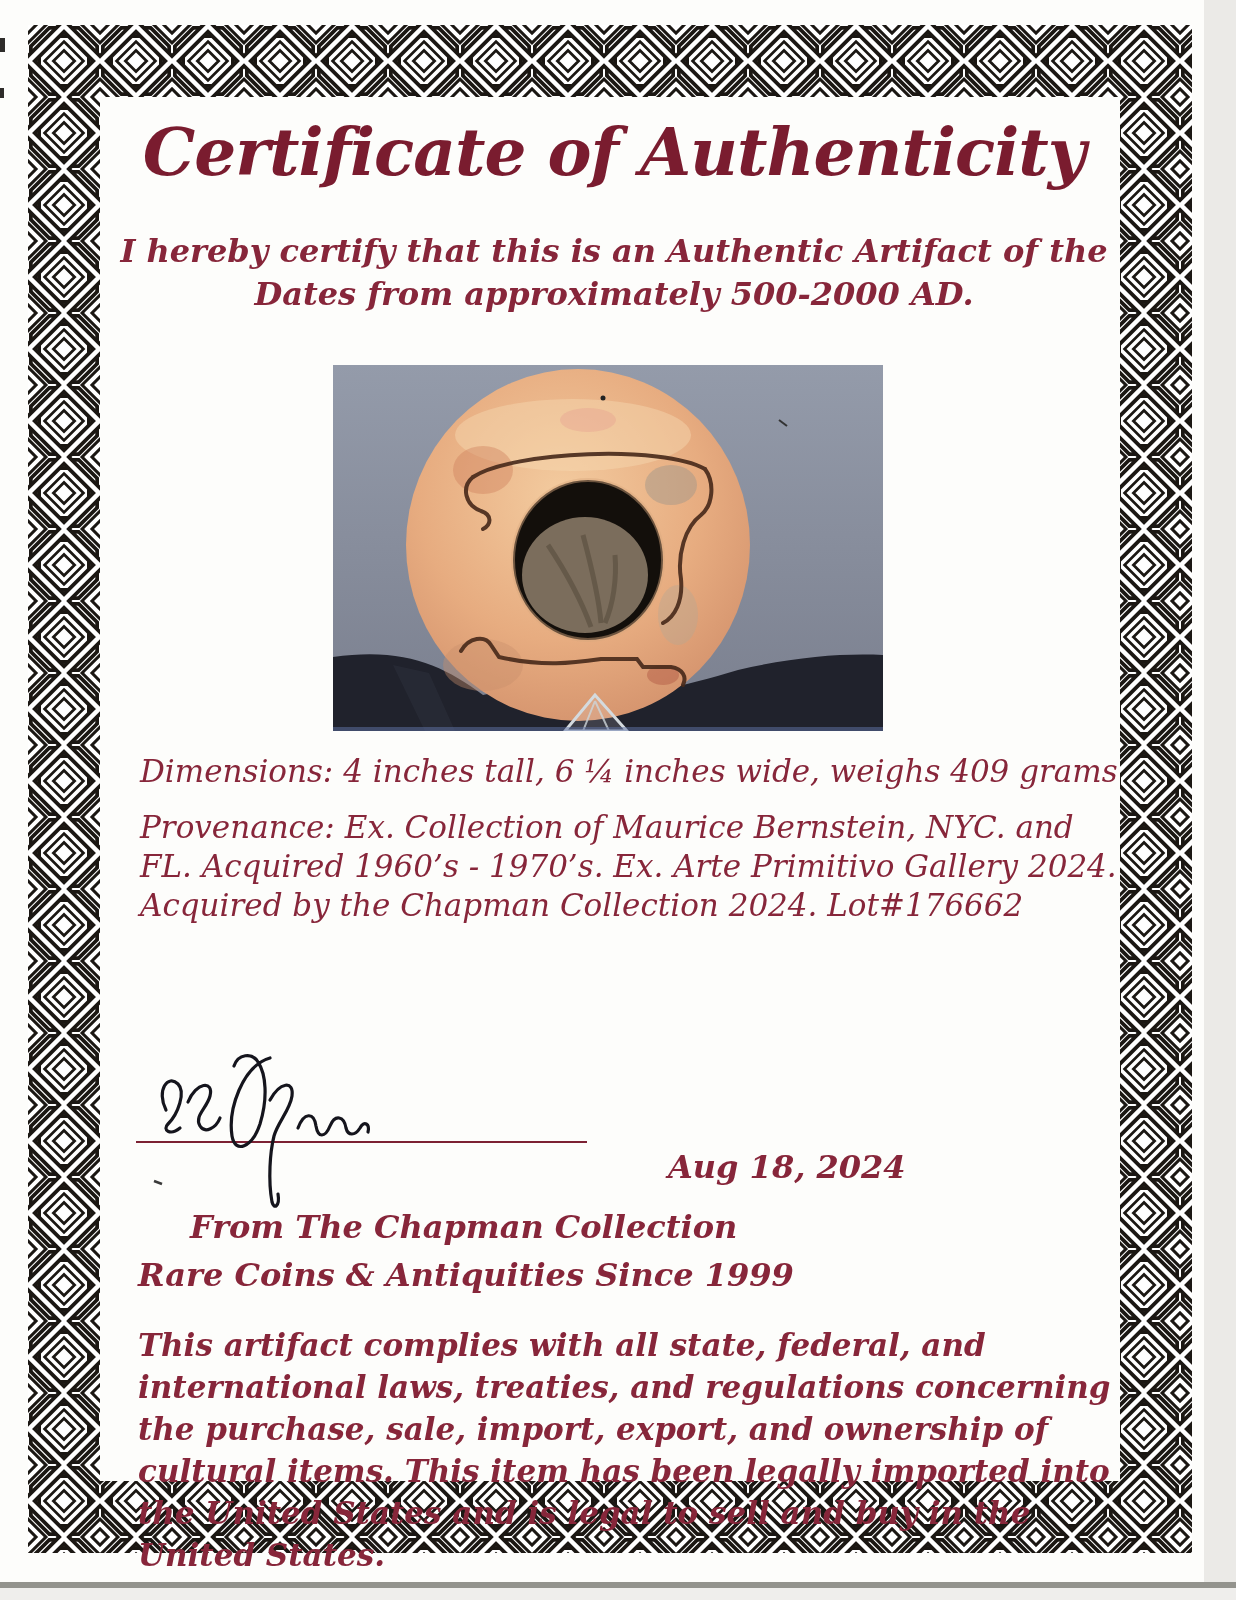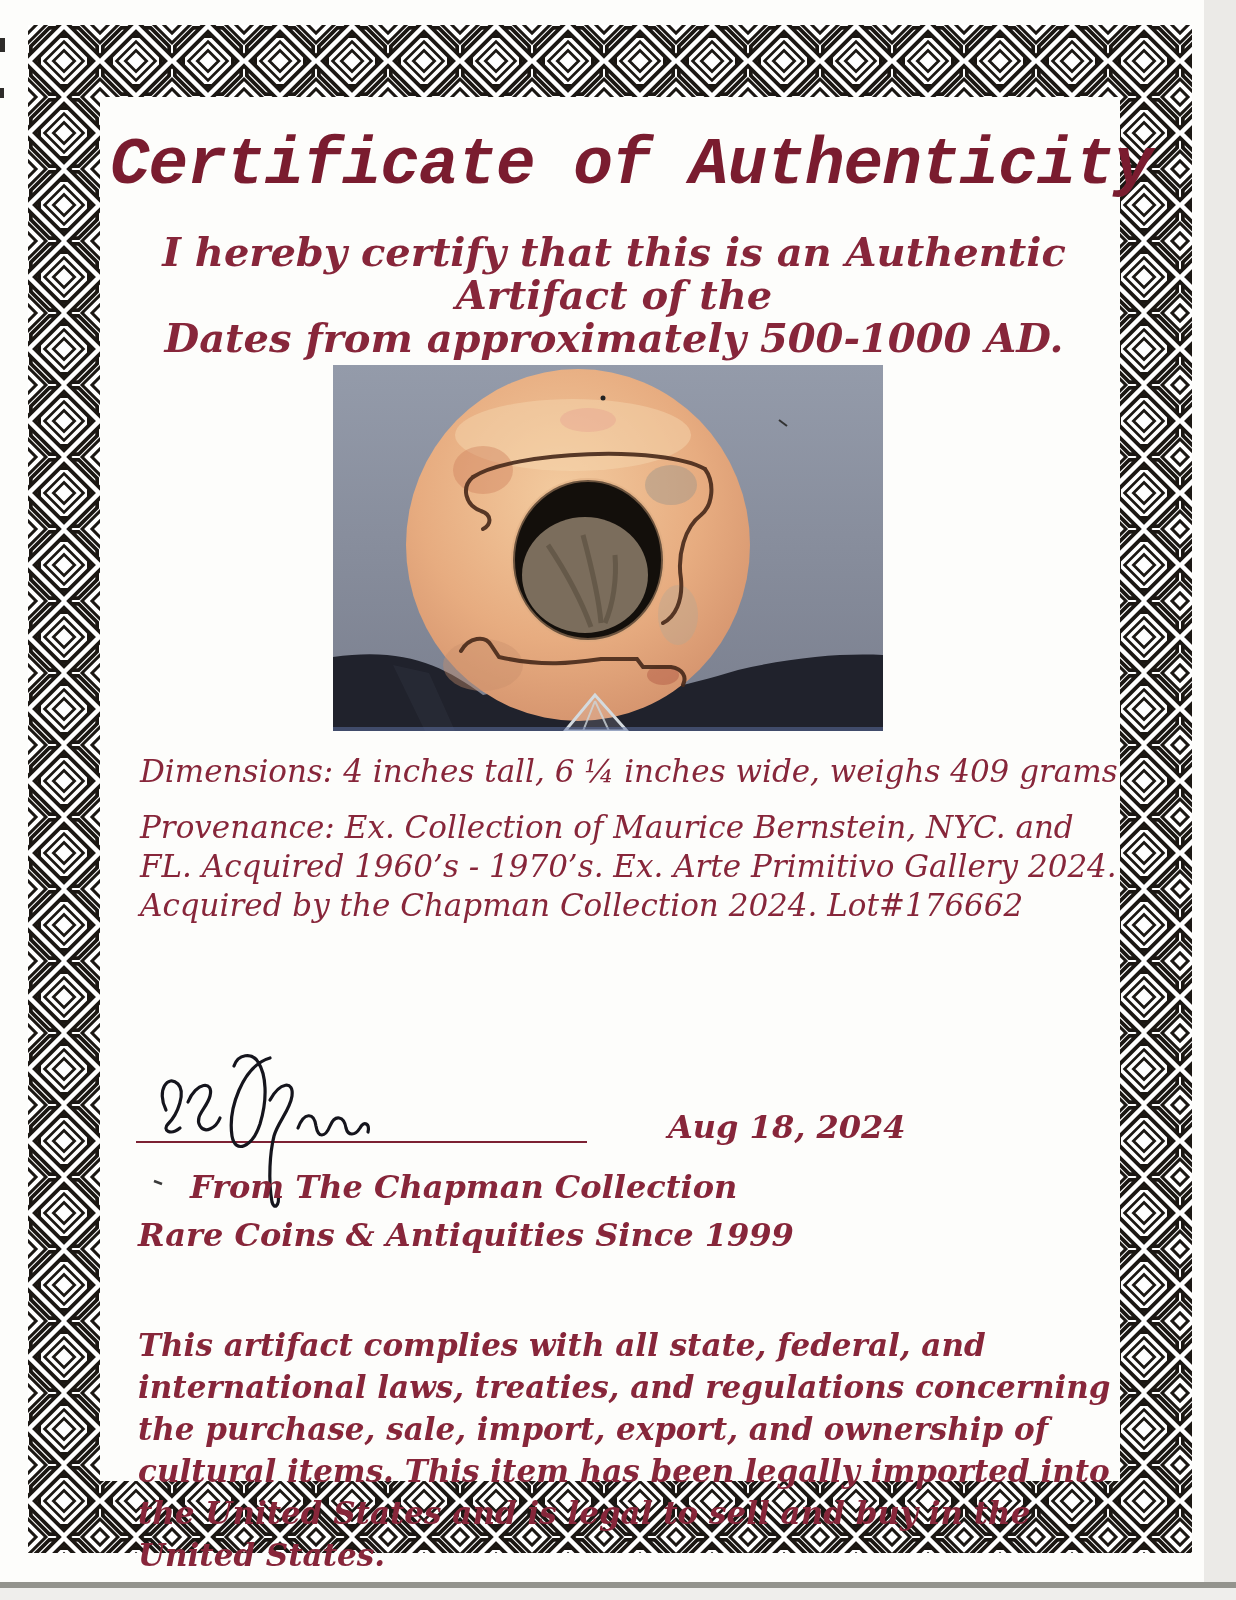--- a/index.html
+++ b/index.html
@@ -6,46 +6,46 @@
   .page{
     position:relative;
     width:1236px;height:1600px;
     background:#fdfdfb;
     overflow:hidden;
     font-family:"DejaVu Serif","Liberation Serif",serif;
   }
   .abs{position:absolute;}
   svg{display:block;}
   .title{
-    left:110px;right:118px;top:128px;
+    left:110px;right:118px;top:113px;
     text-align:center;
     font-style:italic;font-weight:bold;
     font-size:66px;letter-spacing:-1px;
     color:#7a1c2f;
     white-space:nowrap;
-    font-family:Liberation Mono, monospace;
   }
   .intro{
     left:110px;right:118px;top:230px;
     text-align:center;
     font-style:italic;font-weight:bold;
-    font-size:40px;line-height:43px;
+    font-size:32px;line-height:43px;
     color:#87263a;
   }
   .para{
     left:140px;width:985px;
     font-style:italic;
     font-size:31px;line-height:39px;
     color:#87263a;
   }
   .para .label{font-weight:normal;margin-right:10px;}
   .sig-text{
     font-style:italic;font-weight:bold;
     font-size:32px;color:#87263a;
     white-space:nowrap;
+    margin-top:40px;
   }
   .legal{
     left:138px;width:1002px;top:1324px;
     font-style:italic;font-weight:bold;
     font-size:31px;line-height:42px;
     color:#87263a;
   }
   .edge-right{left:1204px;top:0;width:32px;height:1600px;background:#ebeae7;}
   .edge-bottom-line{left:0;top:1582px;width:1236px;height:6px;background:#93938d;}
   .edge-bottom{left:0;top:1588px;width:1236px;height:12px;background:#efeeec;}
@@ -73,21 +73,21 @@
     <rect x="28" y="25" width="1164" height="72" fill="url(#knot)"></rect>
     <rect x="28" y="1481" width="1164" height="72" fill="url(#knot)"></rect>
     <rect x="28" y="25" width="72" height="1528" fill="url(#knot)"></rect>
     <rect x="1120" y="25" width="72" height="1528" fill="url(#knot)"></rect>
   </svg>
 
   <div class="abs title">Certificate of Authenticity</div>
 
   <div class="abs intro">
     <div>I hereby certify that this is an Authentic Artifact of the</div>
-    <div>Dates from approximately 500-1000 AD.</div>
+    <div>Dates from approximately 500-2000 AD.</div>
   </div>
 
   <svg class="abs" style="left:333px;top:365px" width="550" height="366" viewBox="0 0 550 366">
     <defs>
       <linearGradient id="bgGrad" x1="0" y1="0" x2="0" y2="1">
         <stop offset="0" stop-color="#949baa"></stop>
         <stop offset="1" stop-color="#7a7f8e"></stop>
       </linearGradient>
       <radialGradient id="potGrad" cx="0.45" cy="0.36" r="0.75">
         <stop offset="0" stop-color="#f3cb9f"></stop>

